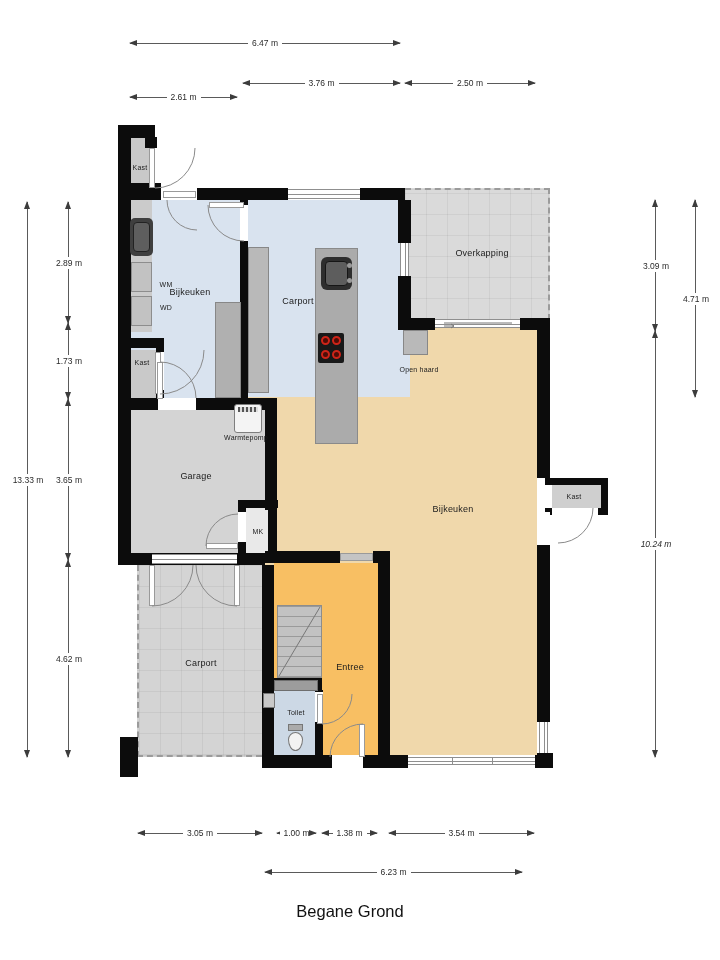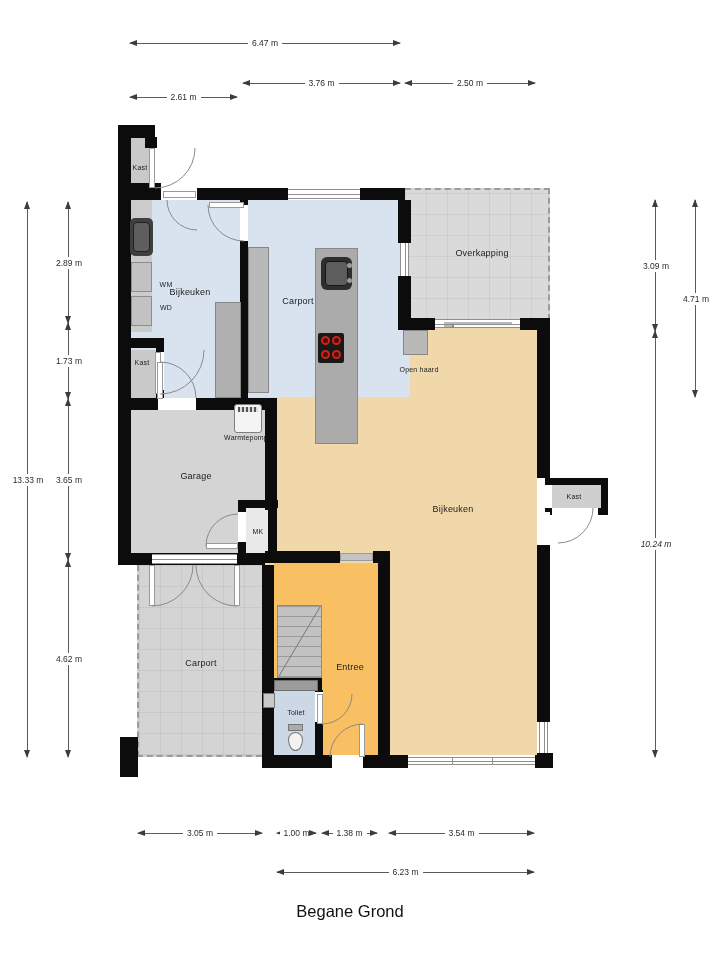--- a/index.html
+++ b/index.html
@@ -219,19 +219,19 @@
     </div>
   <div class="dimh" style="left:277px;top:833px;width:39px;">
       <span>1.00 m</span>
     </div>
   <div class="dimh" style="left:322px;top:833px;width:55px;">
       <span>1.38 m</span>
     </div>
   <div class="dimh" style="left:389px;top:833px;width:145px;">
       <span>3.54 m</span>
     </div>
-  <div class="dimh" style="left:277px;top:872px;width:257px;">
+  <div class="dimh" style="left:265px;top:872px;width:257px;">
       <span>6.23 m</span>
     </div>
 
   <div class="title" style="left:350px;top:902px;">Begane Grond</div>
 
 </div>
 
 </body></html>

